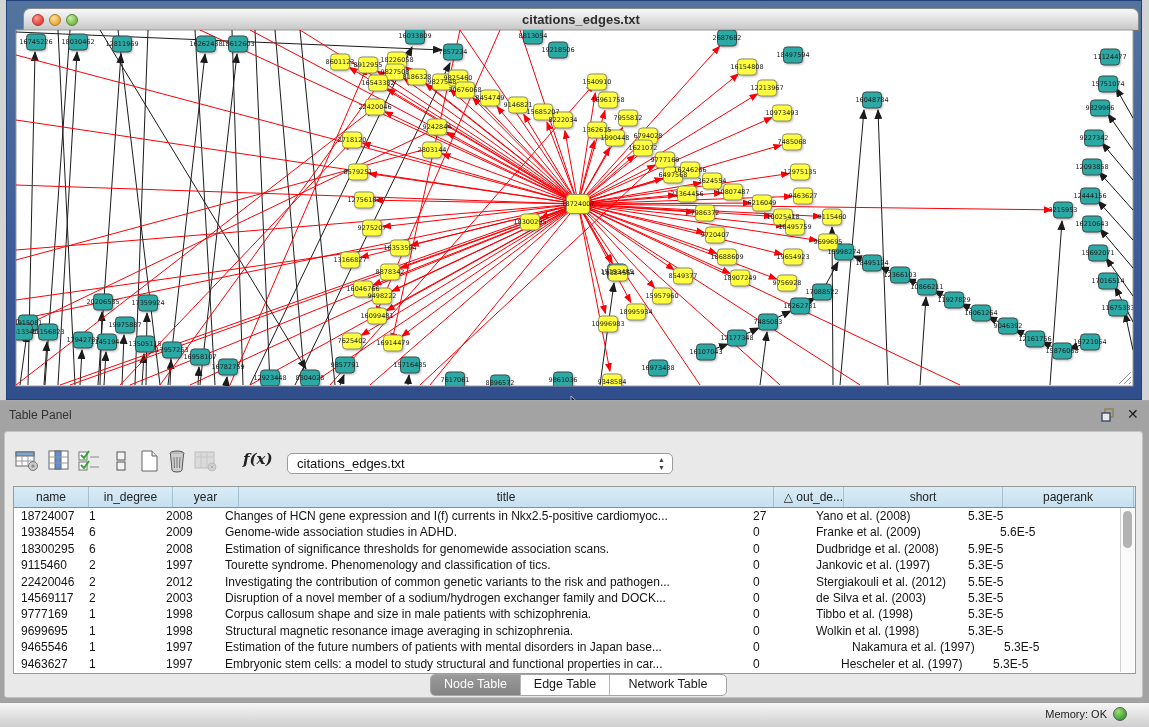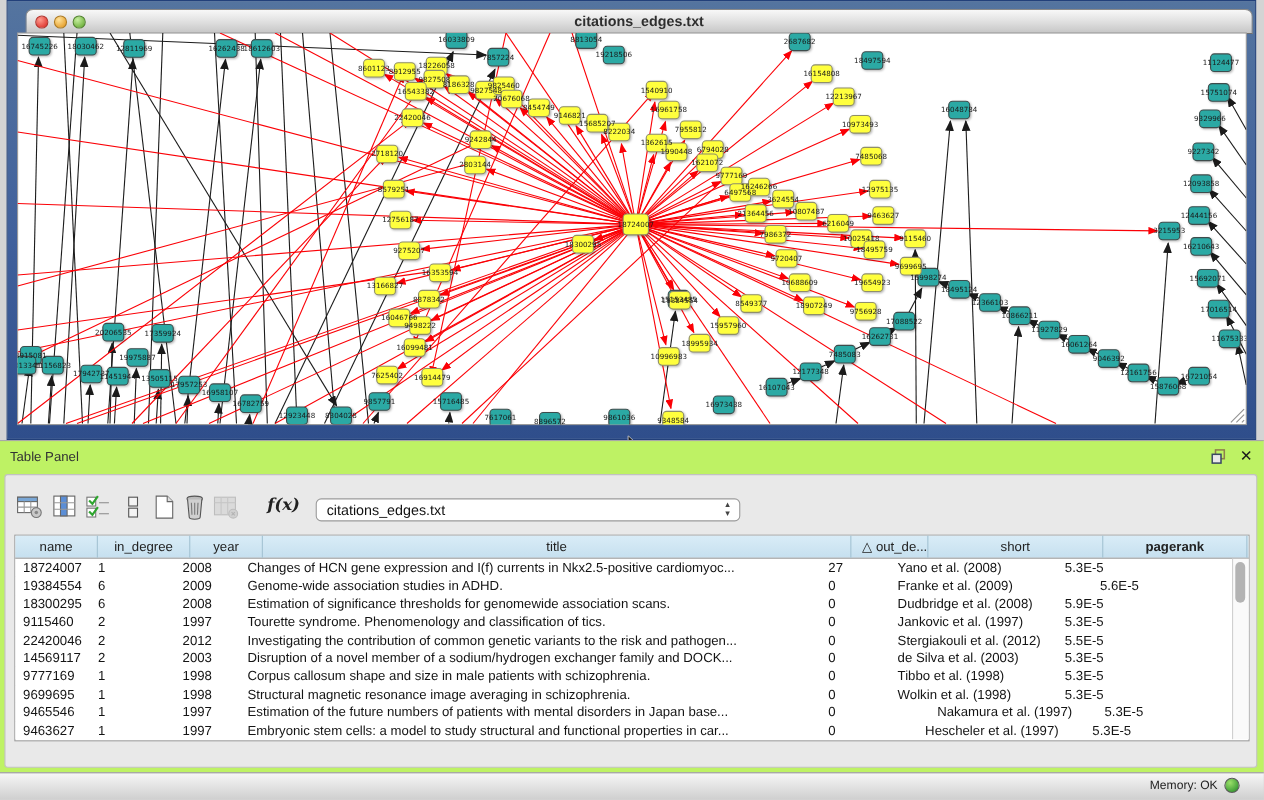--- a/index.html
+++ b/index.html
@@ -21,21 +21,21 @@
   #netsvg{position:absolute;left:0;top:0;}
   .canvas-bg{fill:#ffffff;stroke:#9a9a9a;stroke-width:1;}
   .eb{stroke:#1b1b1b;stroke-width:1;}
   .er{stroke:#fb0006;stroke-width:1;}
   .nt{fill:#2ba9a4;stroke:#3f4c4c;stroke-width:1;}
   .ny{fill:#ffff3d;stroke:#8f8f6a;stroke-width:1;}
   #gn{filter:drop-shadow(1px 1.5px 1px rgba(0,0,0,0.30));}
   .nl{font:6.5px "DejaVu Sans",sans-serif;text-anchor:middle;fill:#1a1a1a;}
   .grip line{stroke:#8f8f8f;stroke-width:1;}
   
-  .panel{position:absolute;left:0;top:400px;width:1149px;height:302px;background:#bef264;
+  .panel{position:absolute;left:0;top:400px;width:1149px;height:302px;background:#a3a3a3;
      border-top:1px solid #a8a8a8;box-sizing:border-box;}
   .panel-title{position:absolute;left:9px;top:7px;font-size:12px;color:#333;}
   .float-ic{position:absolute;left:1101px;top:7px;width:15px;height:14px;}
   .close-ic{position:absolute;left:1127px;top:5px;font-size:14px;font-weight:bold;color:#1c1c1c;}
   .content-frame{position:absolute;left:4px;top:30px;width:1139px;height:267px;
      border:1px solid #c2c2c2;border-radius:3px;background:#e9e9e9;box-sizing:border-box;}
   
   .tbicon{position:absolute;top:48px;width:26px;height:24px;}
   .fx{position:absolute;left:243px;top:49px;font:italic bold 15px "DejaVu Serif",serif;color:#222;}
   .combo{position:absolute;left:287px;top:52px;width:386px;height:21px;background:#fff;
@@ -594,21 +594,21 @@
     </div>
 
     <div class="dtable">
       <div class="hrow">
           <div class="hcell" style="width: 75px;">name</div>
           <div class="hcell" style="width: 84px;">in_degree</div>
           <div class="hcell" style="width: 66px;">year</div>
           <div class="hcell" style="width: 535px;">title</div>
           <div class="hcell" style="width: 70px; text-align: right; padding-left: 6px;">△ out_de...</div>
           <div class="hcell" style="width: 159px; text-align: center;">short</div>
-          <div class="hcell" style="width: 131px; font-weight: bold;">pagerank</div>
+          <div class="hcell" style="width: 131px;">pagerank</div>
         </div>
       <div>
           <div class="trow">
             <div class="tcell" style="width: 68px;">18724007</div>
             <div class="tcell" style="width: 77px;">1</div>
             <div class="tcell" style="width: 59px;">2008</div>
             <div class="tcell" style="width: 528px;">Changes of HCN gene expression and I(f) currents in Nkx2.5-positive cardiomyoc...</div>
             <div class="tcell" style="width: 63px;">27</div>
             <div class="tcell" style="width: 152px;">Yano et al. (2008)</div>
             <div class="tcell" style="width: 124px;">5.3E-5</div>
@@ -693,19 +693,24 @@
             <div class="tcell" style="width: 63px;">0</div>
             <div class="tcell" style="width: 152px; margin-left: 25px;">Hescheler et al. (1997)</div>
             <div class="tcell" style="width: 124px;">5.3E-5</div>
           </div>
         </div>
       <div class="vsb">
         <div class="thumb"></div>
       </div>
     </div>
 
+    <div class="tabs">
+      <div class="tab sel" style="width:89px">Node Table</div>
+      <div class="tab" style="width:88px">Edge Table</div>
+      <div class="tab" style="width:116px">Network Table</div>
+    </div>
   </div>
 
   <div class="statusbar">
     <div class="mem">Memory: OK</div>
     <div class="memdot"></div>
   </div>
 </div>
 
 </body></html>

